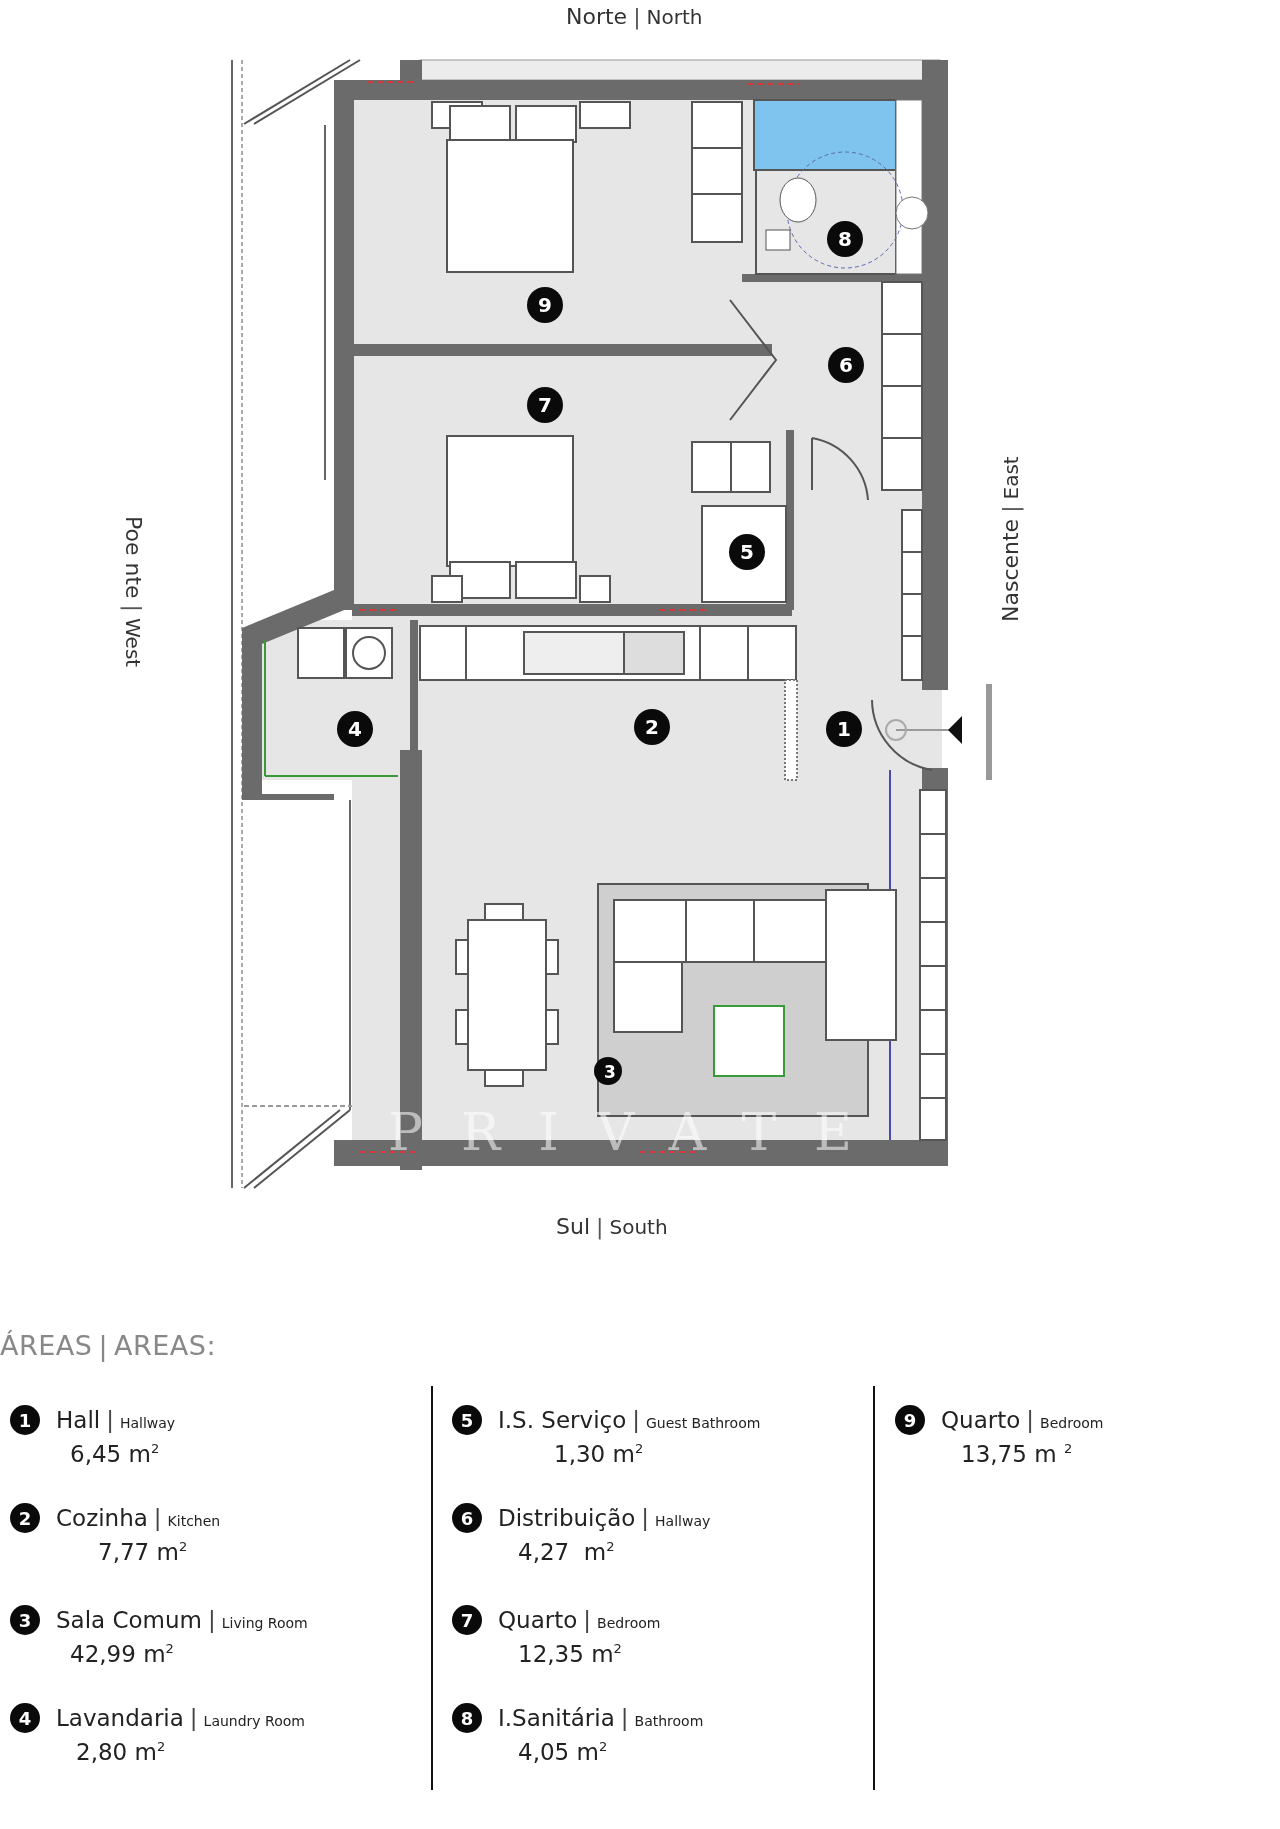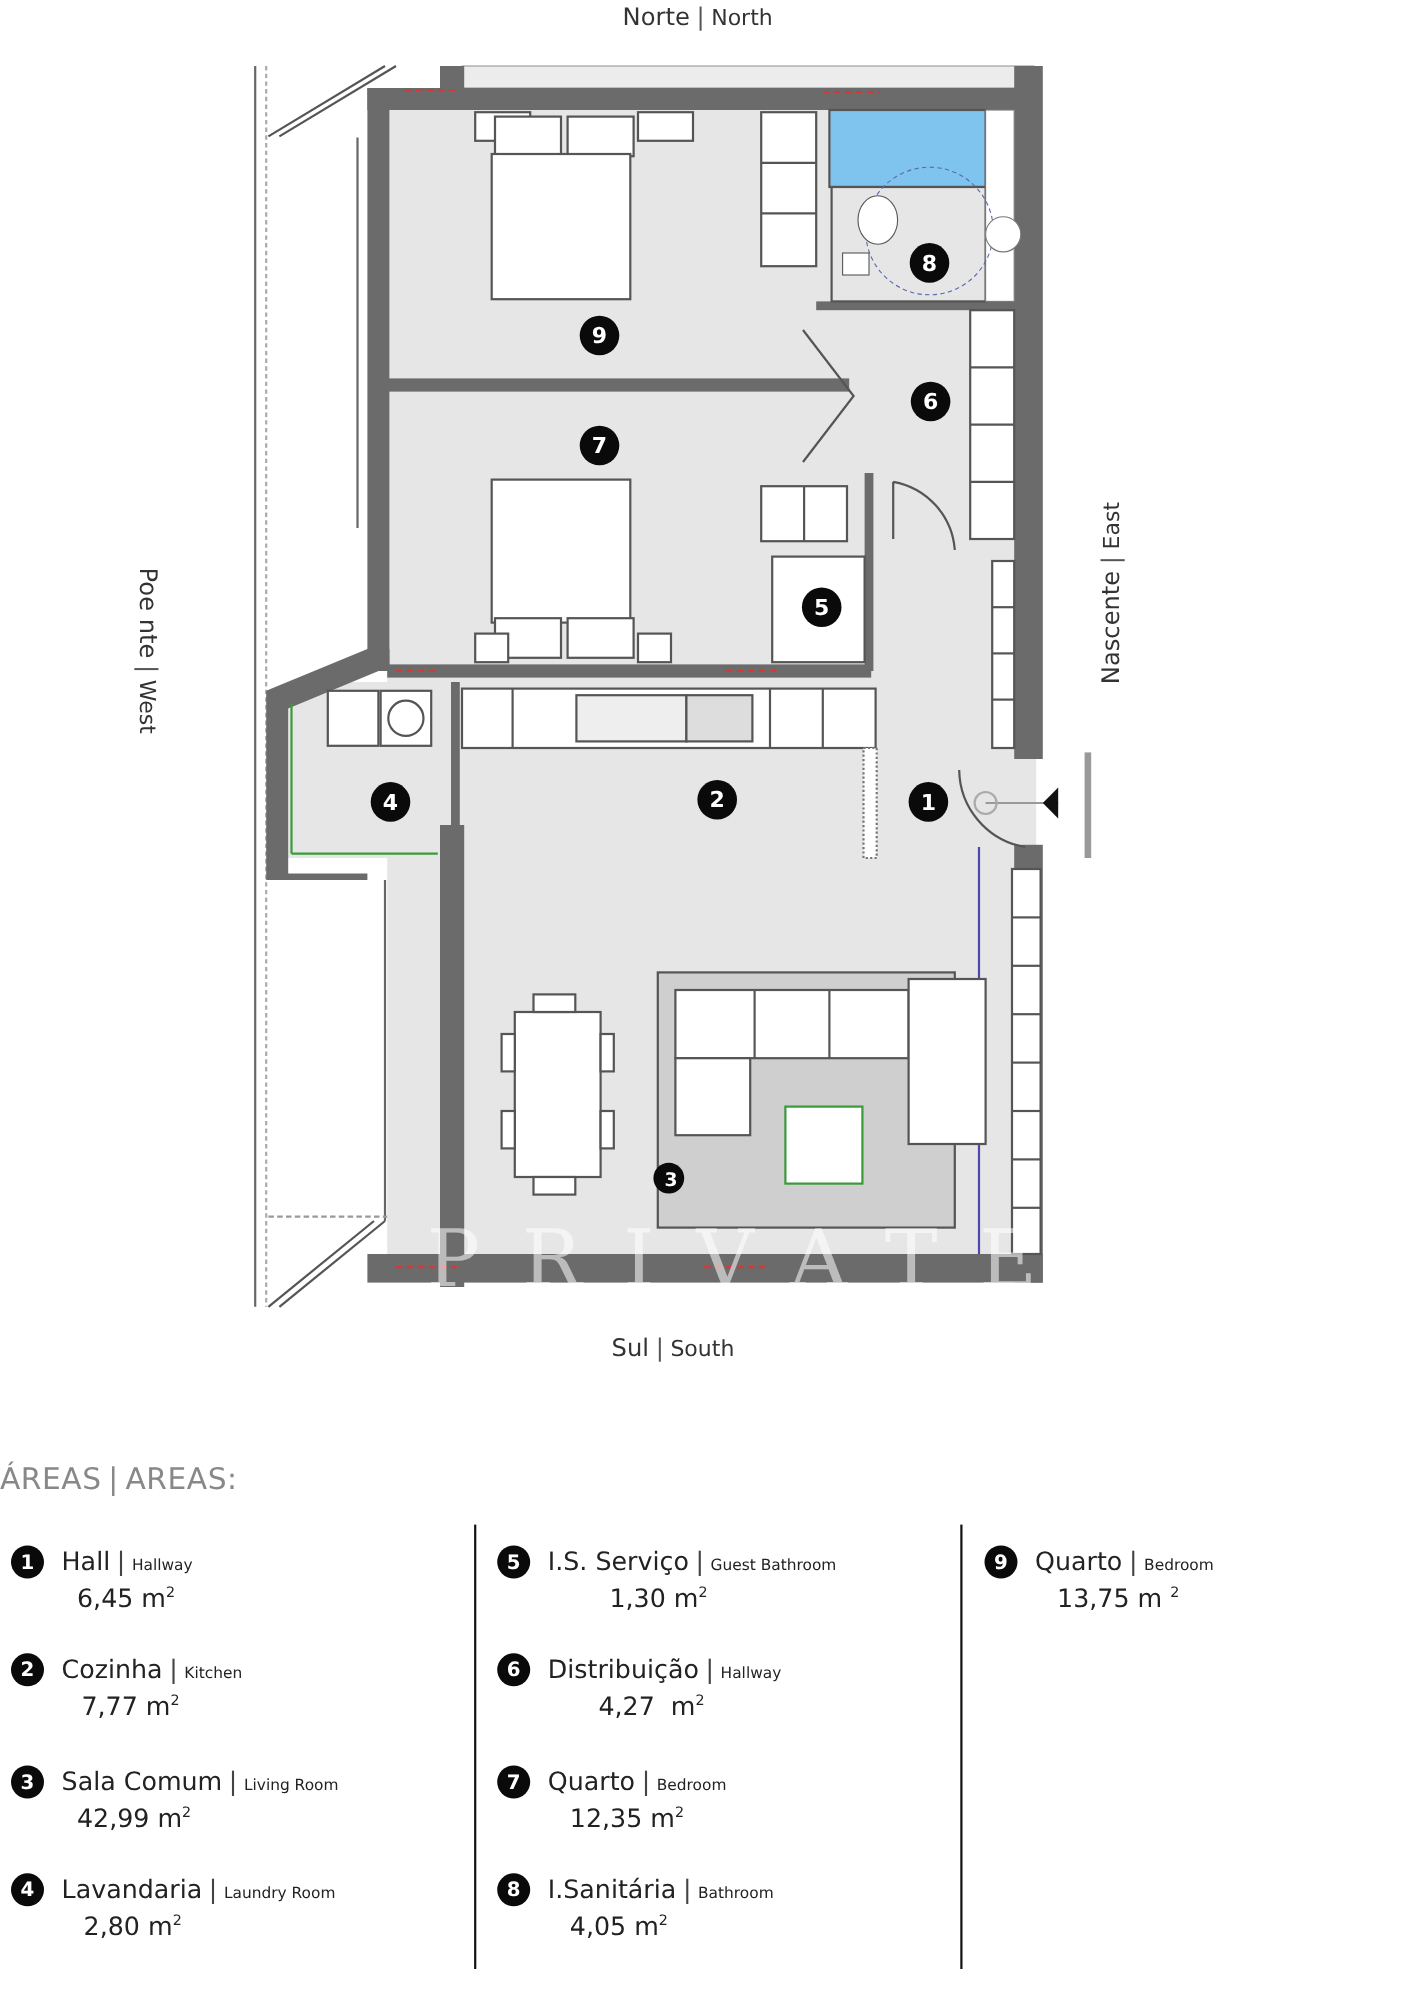--- a/index.html
+++ b/index.html
@@ -19,21 +19,21 @@
   .legend-item { position: absolute; }
   .legend-item .row { display: flex; align-items: center; }
   .badge { width: 30px; height: 30px; border-radius: 50%; background: #0a0a0a; color: #fff;
            font-size: 18px; font-weight: bold; display: flex; align-items: center; justify-content: center; flex: none; }
   .name { font-size: 23px; color: #222; margin-left: 16px; white-space: nowrap; }
   .name .sep { margin: 0 6px; color: #444; }
   .name .en { font-size: 14px; }
   .area { font-size: 23px; color: #222; margin-left: 58px; margin-top: 6px; }
   .area sup { font-size: 13px; vertical-align: 9px; }
   .watermark { position: absolute; font-family: "DejaVu Serif", serif; color: rgba(255,255,255,0.55);
-               pointer-events: none; letter-spacing: 38px; font-size: 72px; left: 388px; top: 1102px; }
+               pointer-events: none; letter-spacing: 38px; font-size: 52px; left: 388px; top: 1102px; }
 </style>
 </head>
 <body>
 
 <div class="compass" id="north">
   <span>Norte</span><span class="sep">|</span><span class="en">North</span>
 </div>
 <div class="compass" id="south">
   <span>Sul</span><span class="sep">|</span><span class="en">South</span>
 </div>
@@ -248,21 +248,21 @@
       <span class="badge">1</span>
       <span class="name"><span>Hall</span><span class="sep">|</span><span class="en">Hallway</span></span>
     </div>
   <div class="area" style="margin-left:60px"><span>6,45 m</span><sup>2</sup></div>
 </div>
 <div class="legend-item" style="left:10px; top:1503px;">
   <div class="row">
       <span class="badge">2</span>
       <span class="name"><span>Cozinha</span><span class="sep">|</span><span class="en">Kitchen</span></span>
     </div>
-  <div class="area" style="margin-left:64px"><span>7,77 m</span><sup>2</sup></div>
+  <div class="area" style="margin-left:88px"><span>7,77 m</span><sup>2</sup></div>
 </div>
 <div class="legend-item" style="left:10px; top:1605px;">
   <div class="row">
       <span class="badge">3</span>
       <span class="name"><span>Sala Comum</span><span class="sep">|</span><span class="en">Living Room</span></span>
     </div>
   <div class="area" style="margin-left:60px"><span>42,99 m</span><sup>2</sup></div>
 </div>
 <div class="legend-item" style="left:10px; top:1703px;">
   <div class="row">
@@ -277,21 +277,21 @@
       <span class="badge">5</span>
       <span class="name"><span>I.S. Serviço</span><span class="sep">|</span><span class="en">Guest Bathroom</span></span>
     </div>
   <div class="area" style="margin-left:102px"><span>1,30 m</span><sup>2</sup></div>
 </div>
 <div class="legend-item" style="left:452px; top:1503px;">
   <div class="row">
       <span class="badge">6</span>
       <span class="name"><span>Distribuição</span><span class="sep">|</span><span class="en">Hallway</span></span>
     </div>
-  <div class="area" style="margin-left:92px; white-space:pre"><span>4,27  m</span><sup>2</sup></div>
+  <div class="area" style="margin-left:66px; white-space:pre"><span>4,27  m</span><sup>2</sup></div>
 </div>
 <div class="legend-item" style="left:452px; top:1605px;">
   <div class="row">
       <span class="badge">7</span>
       <span class="name"><span>Quarto</span><span class="sep">|</span><span class="en">Bedroom</span></span>
     </div>
   <div class="area" style="margin-left:66px"><span>12,35 m</span><sup>2</sup></div>
 </div>
 <div class="legend-item" style="left:452px; top:1703px;">
   <div class="row">

